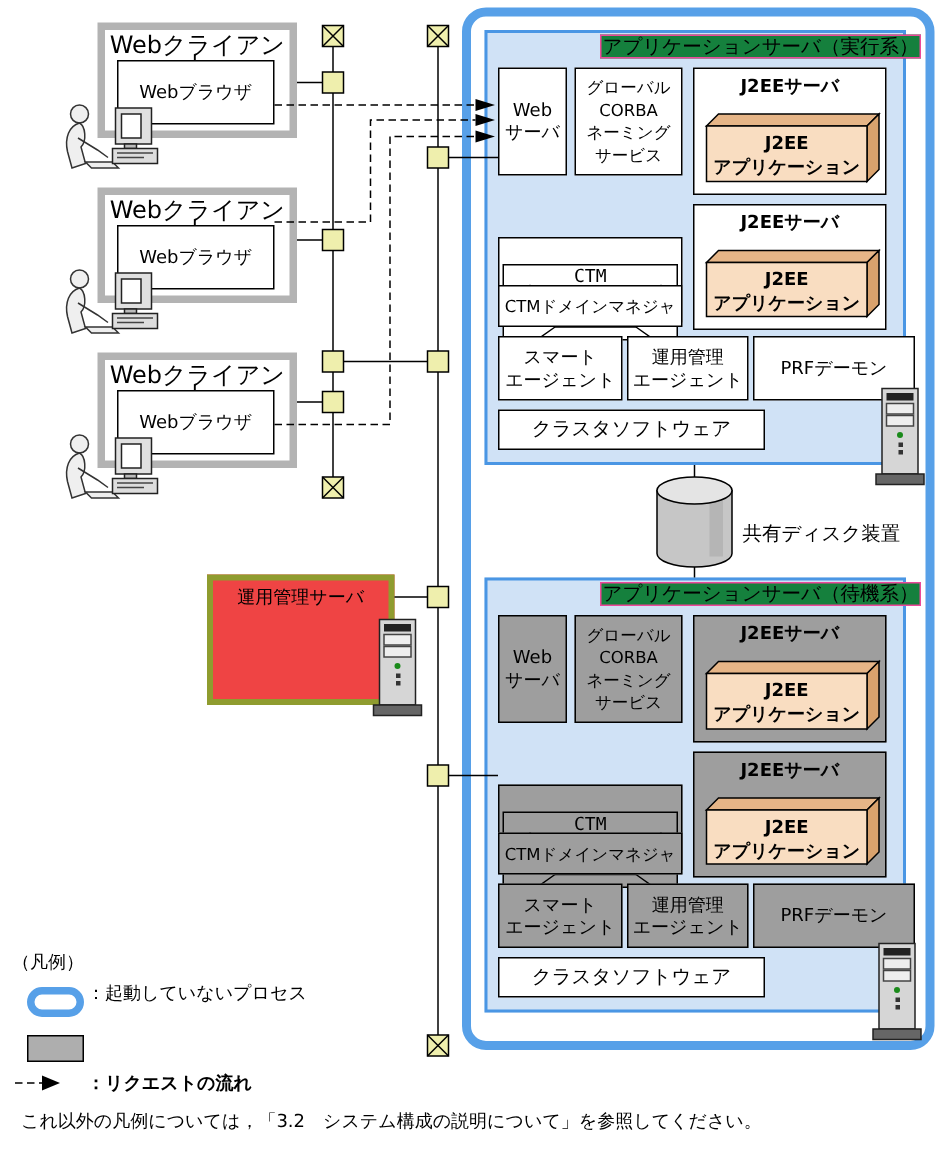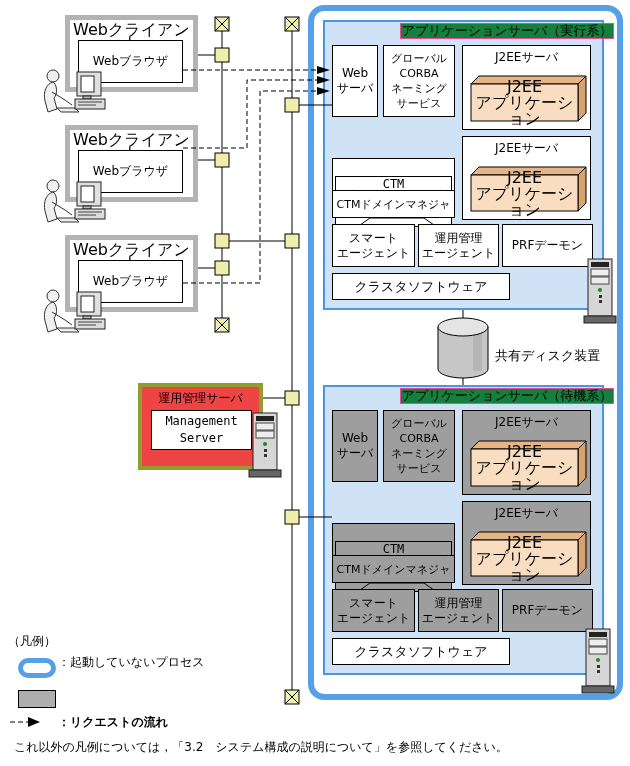--- a/index.html
+++ b/index.html
@@ -34,30 +34,30 @@
   .p-j2ee1{left:137px;top:23px;width:129px;height:85px;}
   .p-j2ee2{left:137px;top:114px;width:129px;height:84px;}
   .p-ctm{left:7px;top:104px;width:123px;height:57px;padding:2px;display:block;margin-top:32px;}
   .ctm-inner{position:relative;width:100%;height:100%;border:1px solid #000;background:inherit;}
   .ctm-label{position:absolute;left:0;top:1px;width:100%;text-align:center;
              font-size:12px;line-height:13px;font-family:"DejaVu Sans Mono",monospace;}
   .ctm-icon{position:absolute;left:0;top:0;}
   .p-dom{left:7px;top:168px;width:123px;height:28px;font-size:11px;}
   .p-smart{left:7px;top:202px;width:83px;height:43px;}
   .p-ops{left:93px;top:202px;width:81px;height:43px;}
-  .p-prf{left:177px;top:202px;width:91px;height:43px;}
+  .p-prf{left:177px;top:202px;width:108px;height:43px;}
   .p-cluster{left:7px;top:251px;width:178px;height:27px;font-size:13px;}
 
-  .j2ee{display:block;}
+  .j2ee{display:block;font-weight:bold;}
   .j2ee-title{position:absolute;left:0;top:4px;width:100%;text-align:center;
               font-size:12px;line-height:14px;}
   .app3d-svg{position:absolute;left:0;top:0;}
   .app-label{position:absolute;left:8px;top:38px;width:107px;height:37px;
              display:flex;align-items:center;justify-content:center;text-align:center;
-             font-size:16px;line-height:16px;white-space:pre-line;}
+             font-size:12px;line-height:16px;white-space:pre-line;}
 
   
   .standby .g{background:#9e9e9e;}
 
   
   .mgmt{position:absolute;left:138px;top:383px;width:125px;height:87px;
         background:#ef4444;border:4px solid #8f9c2f;}
   .mgmt-title{position:absolute;left:0;top:3px;width:100%;text-align:center;font-size:12px;}
   .mgmt-inner{position:absolute;left:9px;top:23px;width:101px;height:40px;
               border:1px solid #000;background:#fff;display:flex;align-items:center;
@@ -210,22 +210,20 @@
     <div class="pbox p-smart g">スマート
 エージェント</div>
     <div class="pbox p-ops g">運用管理
 エージェント</div>
     <div class="pbox p-prf g">PRFデーモン</div>
     <div class="pbox p-cluster">クラスタソフトウェア</div>
   </div>
 
   <div class="mgmt">
     <div class="mgmt-title">運用管理サーバ</div>
-    <div class="mgmt-inner">Management
-Server</div>
   </div>
 
   <div class="disk-label">共有ディスク装置</div>
   <div class="legend-title">（凡例）</div>
   <div class="legend-pill"></div>
   <div class="legend-graybox"></div>
   <div class="legend-text lt2">：起動していないプロセス</div>
   <div class="legend-text lt3">：リクエストの流れ</div>
   <div class="footnote">これ以外の凡例については，「3.2　システム構成の説明について」を参照してください。</div>
 

